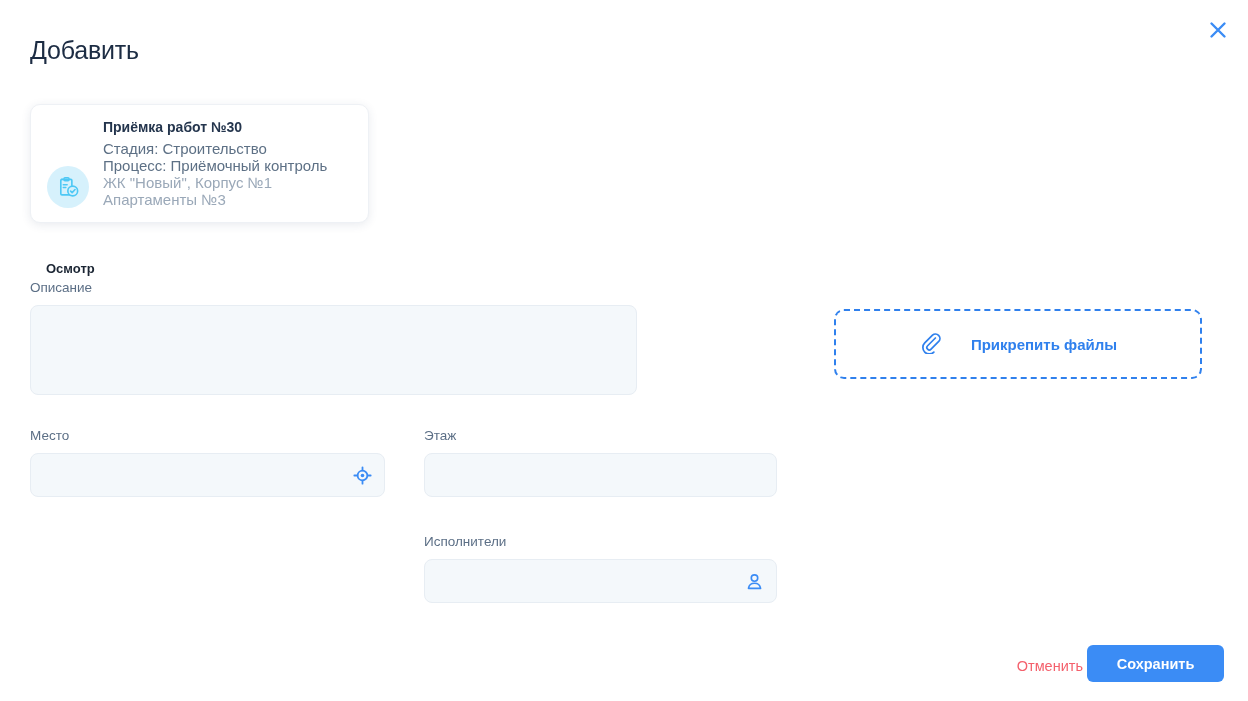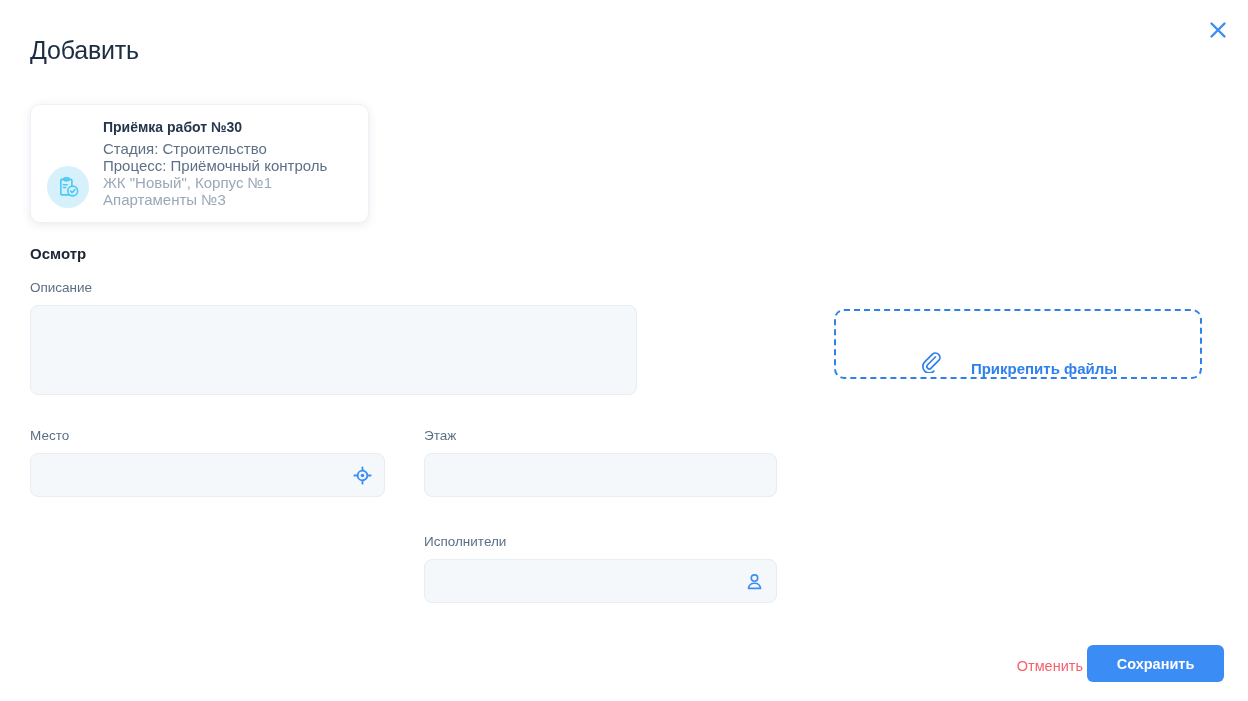--- a/index.html
+++ b/index.html
@@ -96,22 +96,22 @@
   }
   .entity-line.muted {
     color: #9aa8b8;
   }
 
   
   .section-title {
     position: absolute;
     left: 30px;
     top: 245px;
-    margin: 0;
-    font-size: 15px;
+    margin: 16px;
+    font-size: 13px;
     font-weight: bold;
     color: #1b2533;
   }
 
   
   .field-label {
     font-size: 13.5px;
     color: #5c6f86;
     display: block;
     margin-bottom: 9px;
@@ -168,21 +168,21 @@
   
   .dropzone {
     position: absolute;
     left: 834px;
     top: 309px;
     width: 368px;
     height: 70px;
     border: 2px dashed #2f80ed;
     border-radius: 10px;
     display: flex;
-    align-items: flex-end;
+    align-items: center;
     justify-content: center;
     gap: 29px;
     background: #ffffff;
     cursor: pointer;
   }
   .dropzone-label {
     font-size: 15px;
     font-weight: bold;
     color: #2f80ed;
   }

